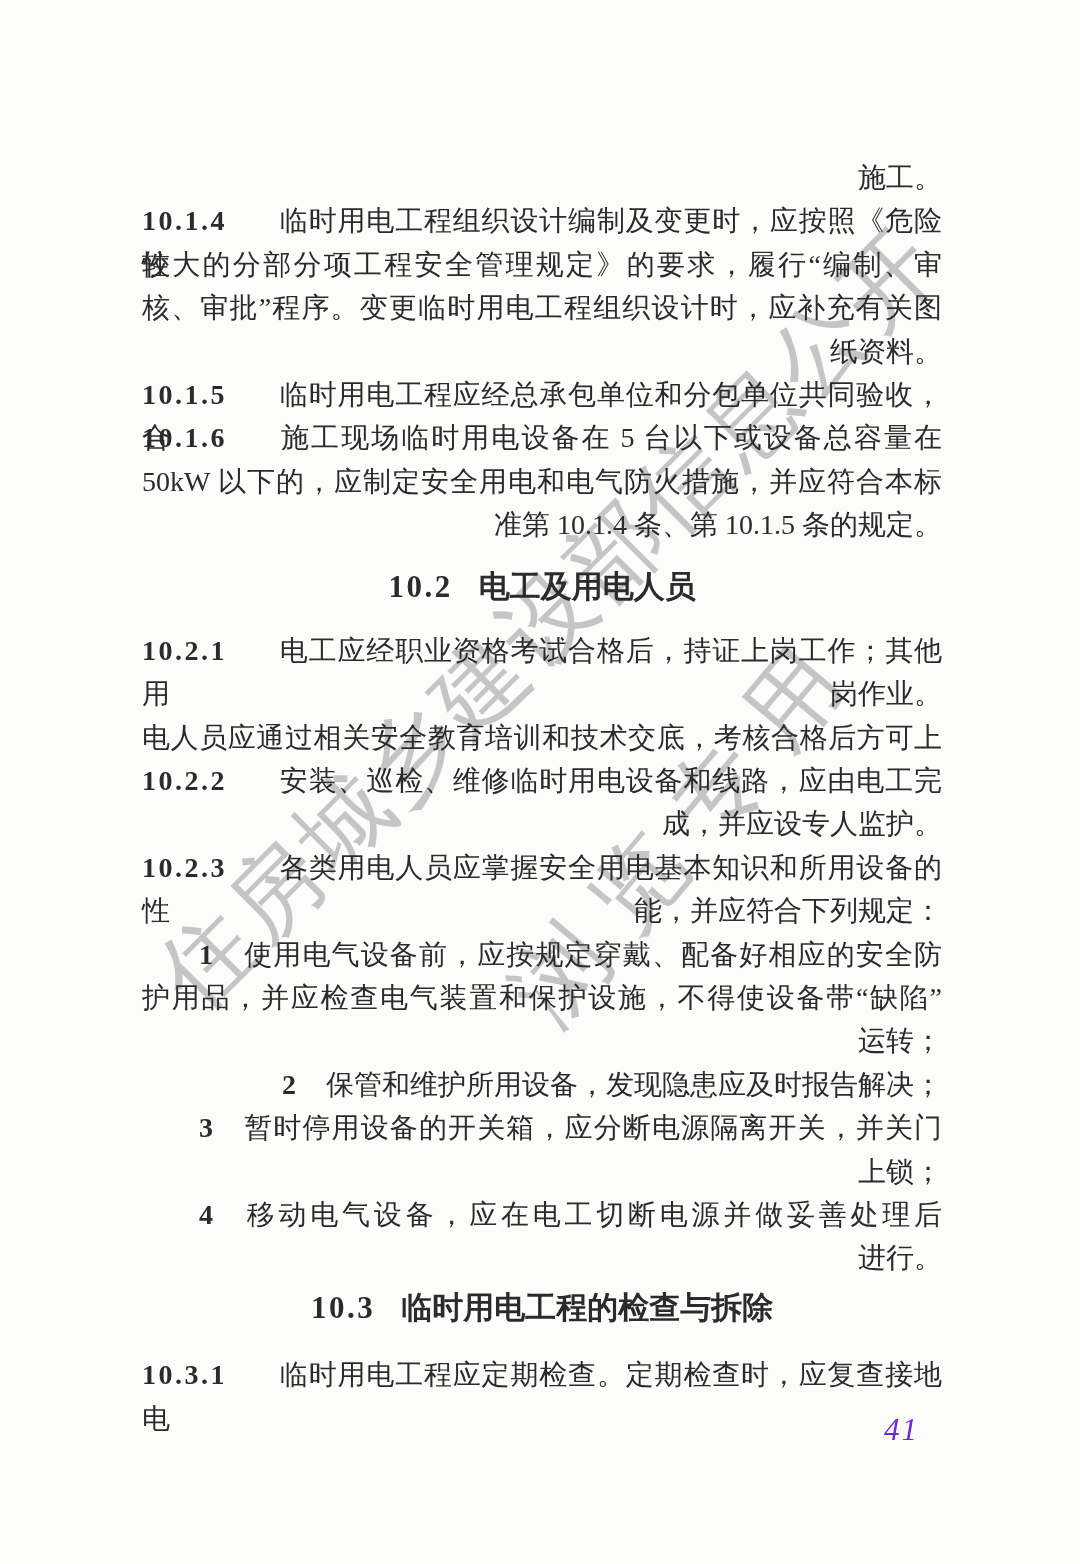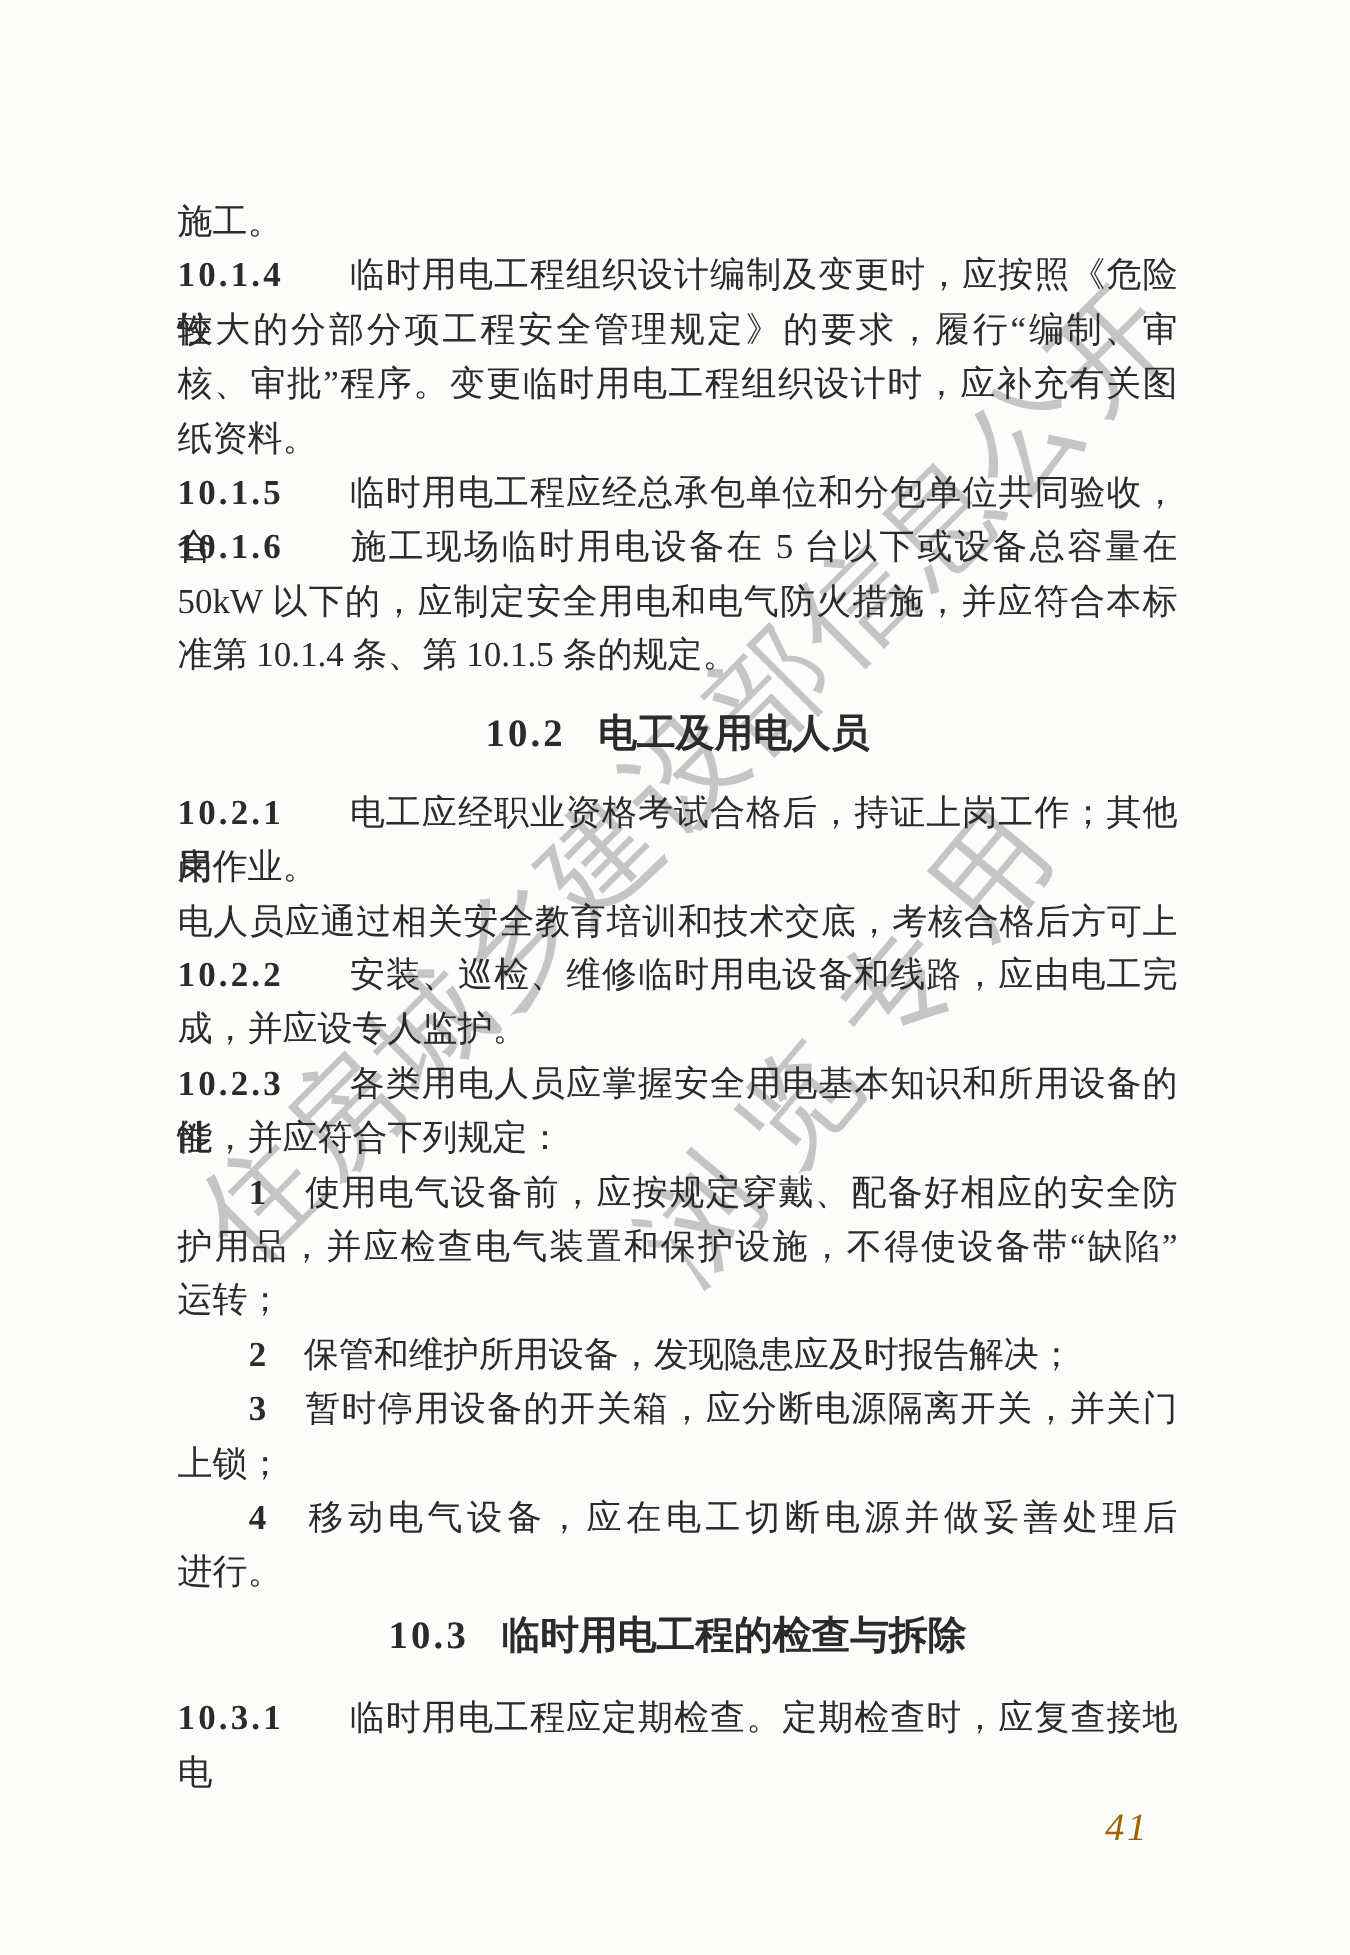--- a/index.html
+++ b/index.html
@@ -39,21 +39,21 @@
   .text-col {
     position: absolute;
     left: 142px; top: 156px;
     width: 800px;
     z-index: 2;
   }
   .ln {
     font-size: 28px;
     height: 43.4px;
     line-height: 43.4px;
-    text-align: left;
+    text-align: right;
   }
   .j {
     text-align: justify;
     text-align-last: justify;
   }
   .cnum {
     font-weight: bold;
     letter-spacing: 2.5px;
     margin-right: 52px;
   }
@@ -74,24 +74,24 @@
   }
   .heading .h-title {
     margin-left: 26px;
     font-family: "Liberation Sans", "DejaVu Sans", sans-serif;
   }
   .h-102 { margin-top: 18px; margin-bottom: 21px; }
   .h-103 { margin-top: 6px;  margin-bottom: 24px; }
   
   .page-num {
     position: absolute;
-    left: 884px; top: 1444px;
+    left: 884px; top: 1412px;
     font-size: 31px;
     font-style: italic;
-    color: #a16207;
+    color: #6d28d9;
     letter-spacing: 2px;
     z-index: 2;
   }
 </style>
 </head>
 <body>
 
 <div class="page">
 
   <div class="wm wm1">住房城乡建设部信息公开</div>

